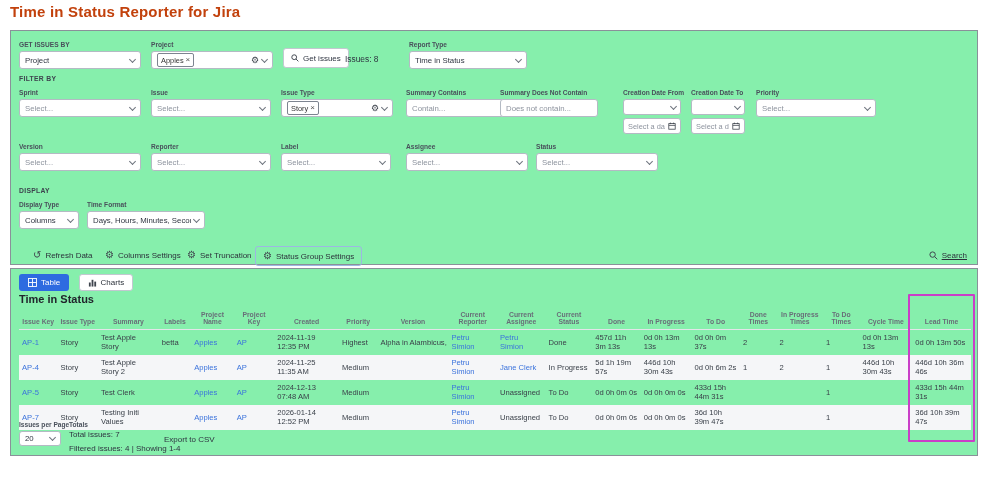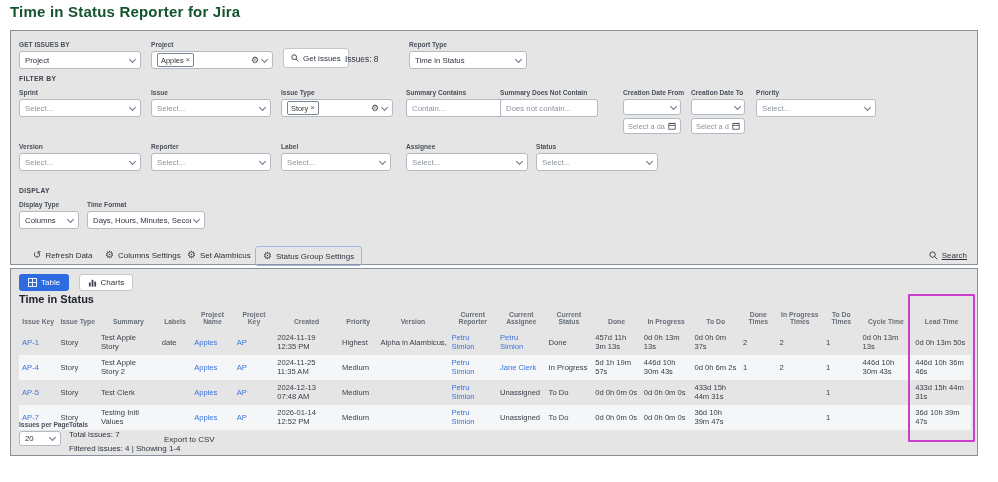--- a/index.html
+++ b/index.html
@@ -1,19 +1,19 @@
 <!DOCTYPE html>
 <html><head>
 <meta charset="utf-8">
 <style>
   html,body{margin:0;padding:0;}
   body{width:998px;height:482px;position:relative;background:#fff;
        font-family:"Liberation Sans",sans-serif;color:#2e3440;overflow:hidden;}
-  .page-title{position:absolute;left:10px;top:3px;font-size:15px;font-weight:bold;color:#14532d;margin:0;letter-spacing:.2px;}
-  .panel{position:absolute;background:#e5e5e5;border:1px solid #8a9099;box-sizing:border-box;}
+  .page-title{position:absolute;left:10px;top:3px;font-size:15px;font-weight:bold;color:#c2410c;margin:0;letter-spacing:.2px;}
+  .panel{position:absolute;background:#86efac;border:1px solid #8a9099;box-sizing:border-box;}
   #panel-filters{left:10px;top:30px;width:968px;height:235px;}
   #panel-table{left:10px;top:268px;width:968px;height:188px;}
   .fld{position:absolute;}
   .lbl{font-size:6.6px;font-weight:bold;color:#49505b;margin-bottom:3px;white-space:nowrap;}
   .sect{position:absolute;font-size:6.8px;font-weight:bold;color:#3d434e;letter-spacing:.3px;}
   .sel,.input{height:18px;border:1px solid #b4bac4;border-radius:3px;background:#fff;
        display:flex;align-items:center;padding:0 5px;gap:3px;box-sizing:border-box;}
   .sel .val,.input .val{font-size:7.8px;color:#2e3440;flex:1;white-space:nowrap;overflow:hidden;}
   .ph{color:#8d939e !important;}
   .chev{width:4px;height:4px;border-right:1.1px solid #6d737d;border-bottom:1.1px solid #6d737d;
@@ -234,21 +234,21 @@
   <div class="tbtn" style="left:22px;top:216px">
     <span class="ico">↺</span>
     <span>Refresh Data</span>
   </div>
   <div class="tbtn" style="left:94px;top:216px">
     <span class="ico">⚙</span>
     <span>Columns Settings</span>
   </div>
   <div class="tbtn" style="left:176px;top:216px">
     <span class="ico">⚙</span>
-    <span>Set Alambicus</span>
+    <span>Set Truncation</span>
   </div>
   <div class="tbtn" id="status-group-btn" style="left:244px;top:215px">
     <span class="ico">⚙</span>
     <span>Status Group Settings</span>
   </div>
   <div class="tbtn" id="search-btn" style="top:216px">
     <svg width="9" height="9" viewBox="0 0 10 10">
         <circle cx="4" cy="4" r="3" fill="none" stroke="#3f454e" stroke-width="1.1"></circle>
         <line x1="6.3" y1="6.3" x2="9.2" y2="9.2" stroke="#3f454e" stroke-width="1.1"></line>
       </svg>
@@ -324,21 +324,21 @@
           <th>To Do Times</th>
           <th>Cycle Time</th>
           <th>Lead Time</th>
         </tr>
       </thead>
       <tbody>
         <tr>
           <td><span class="lnk" style="color: rgb(59, 115, 220);">AP-1</span></td>
           <td>Story</td>
           <td>Test Apple Story</td>
-          <td>date</td>
+          <td>betta</td>
           <td><span class="lnk" style="color: rgb(59, 115, 220);">Apples</span></td>
           <td><span class="lnk" style="color: rgb(59, 115, 220);">AP</span></td>
           <td>2024-11-19 12:35 PM</td>
           <td>Highest</td>
           <td class="trunc">Alpha in Alambicus, ...</td>
           <td><span class="lnk" style="color: rgb(59, 115, 220);">Petru Simion</span></td>
           <td><span class="lnk" style="color: rgb(59, 115, 220);">Petru Simion</span></td>
           <td>Done</td>
           <td>457d 11h 3m 13s</td>
           <td>0d 0h 13m 13s</td>

